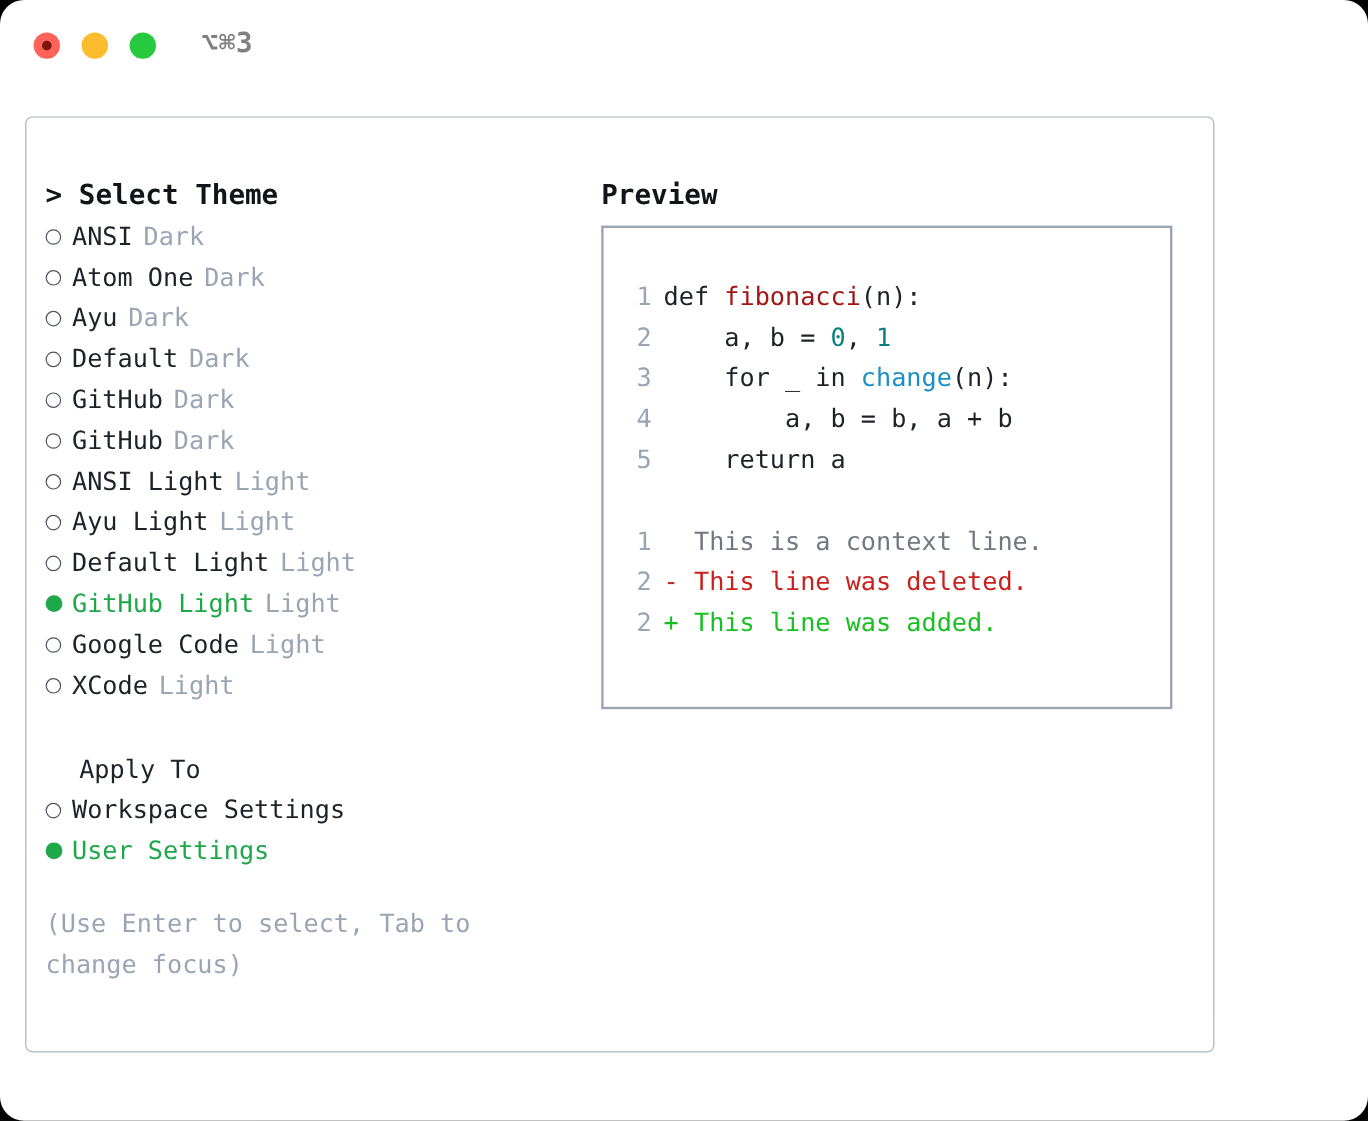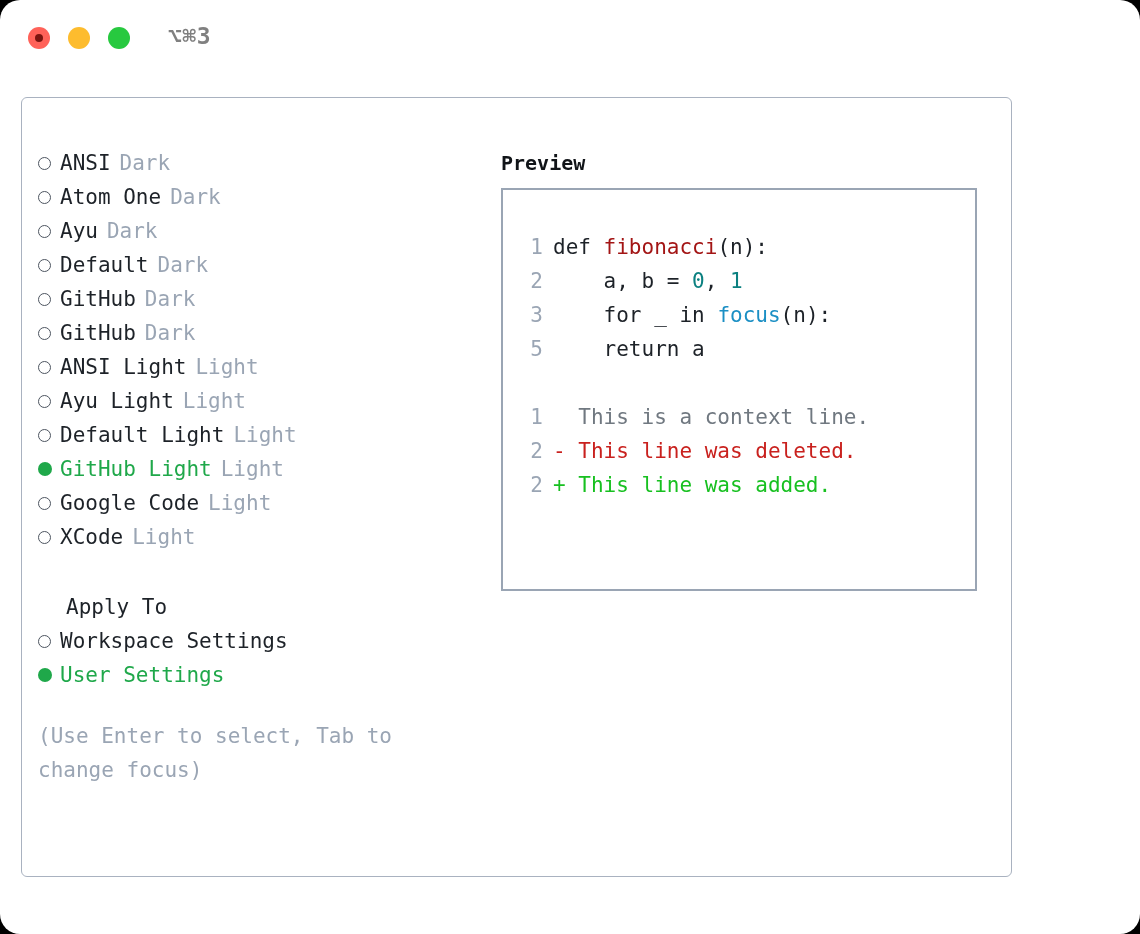--- a/index.html
+++ b/index.html
@@ -154,21 +154,21 @@
   .hint {
     margin-top: 27px;
     font-size: 21px;
     color: #9aa5b4;
     line-height: 34px;
     width: 410px;
   }
 
   
   .preview-title {
-    font-size: 20px;
+    font-size: 23px;
     font-weight: bold;
     color: #111418;
     height: 34px;
     line-height: 34px;
   }
   .preview-box {
     margin-top: 8px;
     width: 476px;
     height: 403px;
     border: 2px solid #9aa5b4;
@@ -206,20 +206,21 @@
   <div class="titlebar">
     <div class="dot dot-red"></div>
     <div class="dot dot-yellow"></div>
     <div class="dot dot-green"></div>
     <div class="shortcut">⌥⌘3</div>
   </div>
 
   <div class="panel">
 
     <div class="col-left">
+      <div class="section-title">&gt; Select Theme</div>
       <div id="theme-list">
           <div class="row">
             <span class="marker"><span class="hollow"></span></span>
             <span class="label">ANSI</span>
             <span class="suffix">Dark</span>
           </div>
           <div class="row">
             <span class="marker"><span class="hollow"></span></span>
             <span class="label">Atom One</span>
             <span class="suffix">Dark</span>
@@ -292,21 +293,22 @@
 
       <div class="hint">(Use Enter to select, Tab to change focus)</div>
     </div>
 
     <div class="col-right">
       <div class="preview-title">Preview</div>
       <div class="preview-box">
         <div id="code-sample">
             <div class="code-line"><span class="ln">1</span><span class="tok-plain">def </span><span class="tok-func">fibonacci</span><span class="tok-plain">(n):</span></div>
             <div class="code-line"><span class="ln">2</span><span class="tok-plain">    a, b = </span><span class="tok-num">0</span><span class="tok-plain">, </span><span class="tok-num">1</span></div>
-            <div class="code-line"><span class="ln">3</span><span class="tok-plain">    for _ in </span><span class="tok-builtin">focus</span><span class="tok-plain">(n):</span></div>
+            <div class="code-line"><span class="ln">3</span><span class="tok-plain">    for _ in </span><span class="tok-builtin">change</span><span class="tok-plain">(n):</span></div>
+            <div class="code-line"><span class="ln">4</span><span class="tok-plain">        a, b = b, a + b</span></div>
             <div class="code-line"><span class="ln">5</span><span class="tok-plain">    return a</span></div>
           </div>
         <div class="diff-gap"></div>
         <div id="diff-sample">
             <div class="code-line"><span class="ln">1</span><span class="tok-ctx">  </span><span class="tok-ctx">This is a context line.</span></div>
             <div class="code-line"><span class="ln">2</span><span class="tok-del">- </span><span class="tok-del">This line was deleted.</span></div>
             <div class="code-line"><span class="ln">2</span><span class="tok-add">+ </span><span class="tok-add">This line was added.</span></div>
           </div>
       </div>
     </div>

